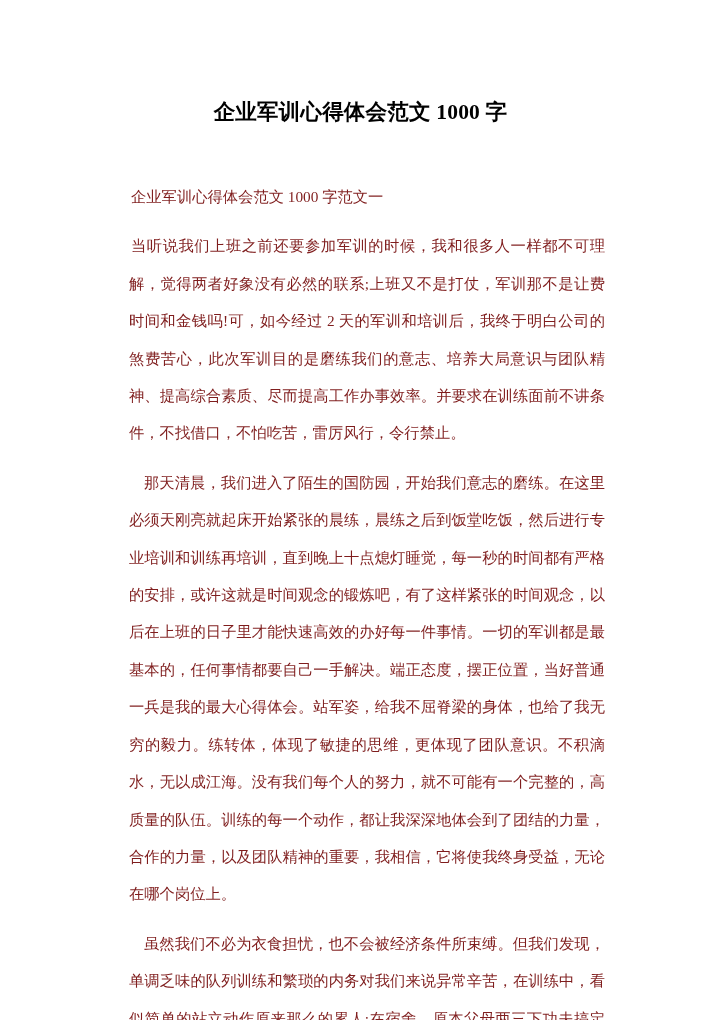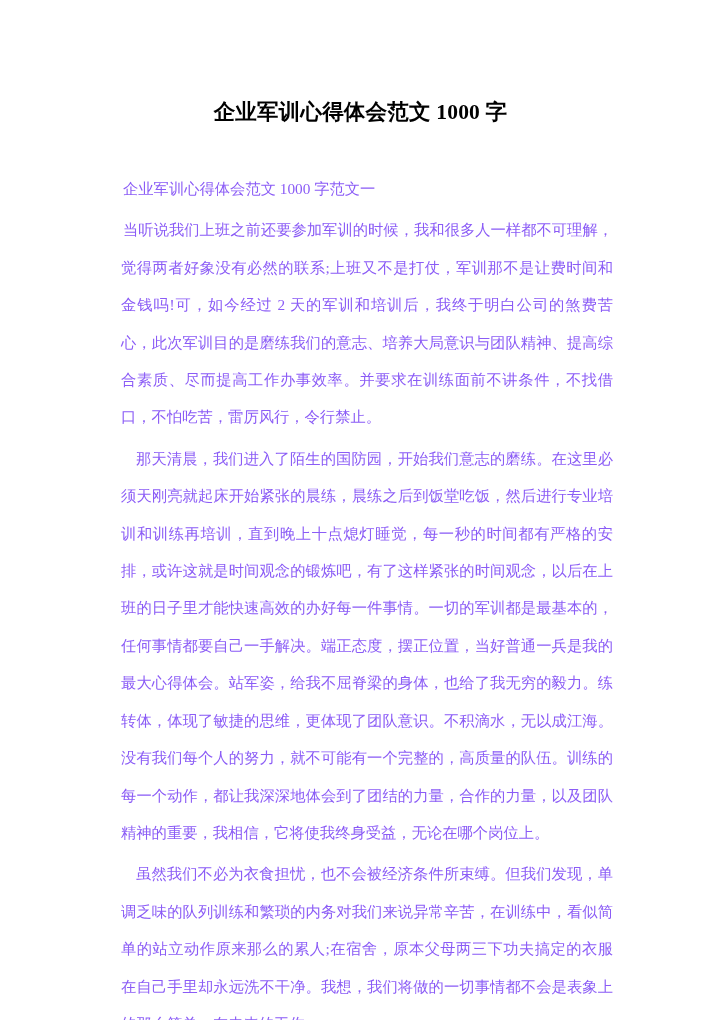--- a/index.html
+++ b/index.html
@@ -39,27 +39,27 @@
   }
 
   .body-block {
     position: absolute;
     top: 166px;
     left: 117px;
     width: 500px;
   }
 
   .para {
-    margin: 4px;
+    margin: 12px;
     font-size: 15.3px;
     line-height: 37.4px;
     text-align: justify;
     text-justify: inter-ideograph;
     text-align-last: left;
-    color: #8b5cf6;
+    color: #7f1d1d;
     letter-spacing: 0px;
     word-break: break-all;
   }
 
   .para.indent {
     text-indent: 15px;
   }
 
   .para.sub {
     text-indent: 2px;

